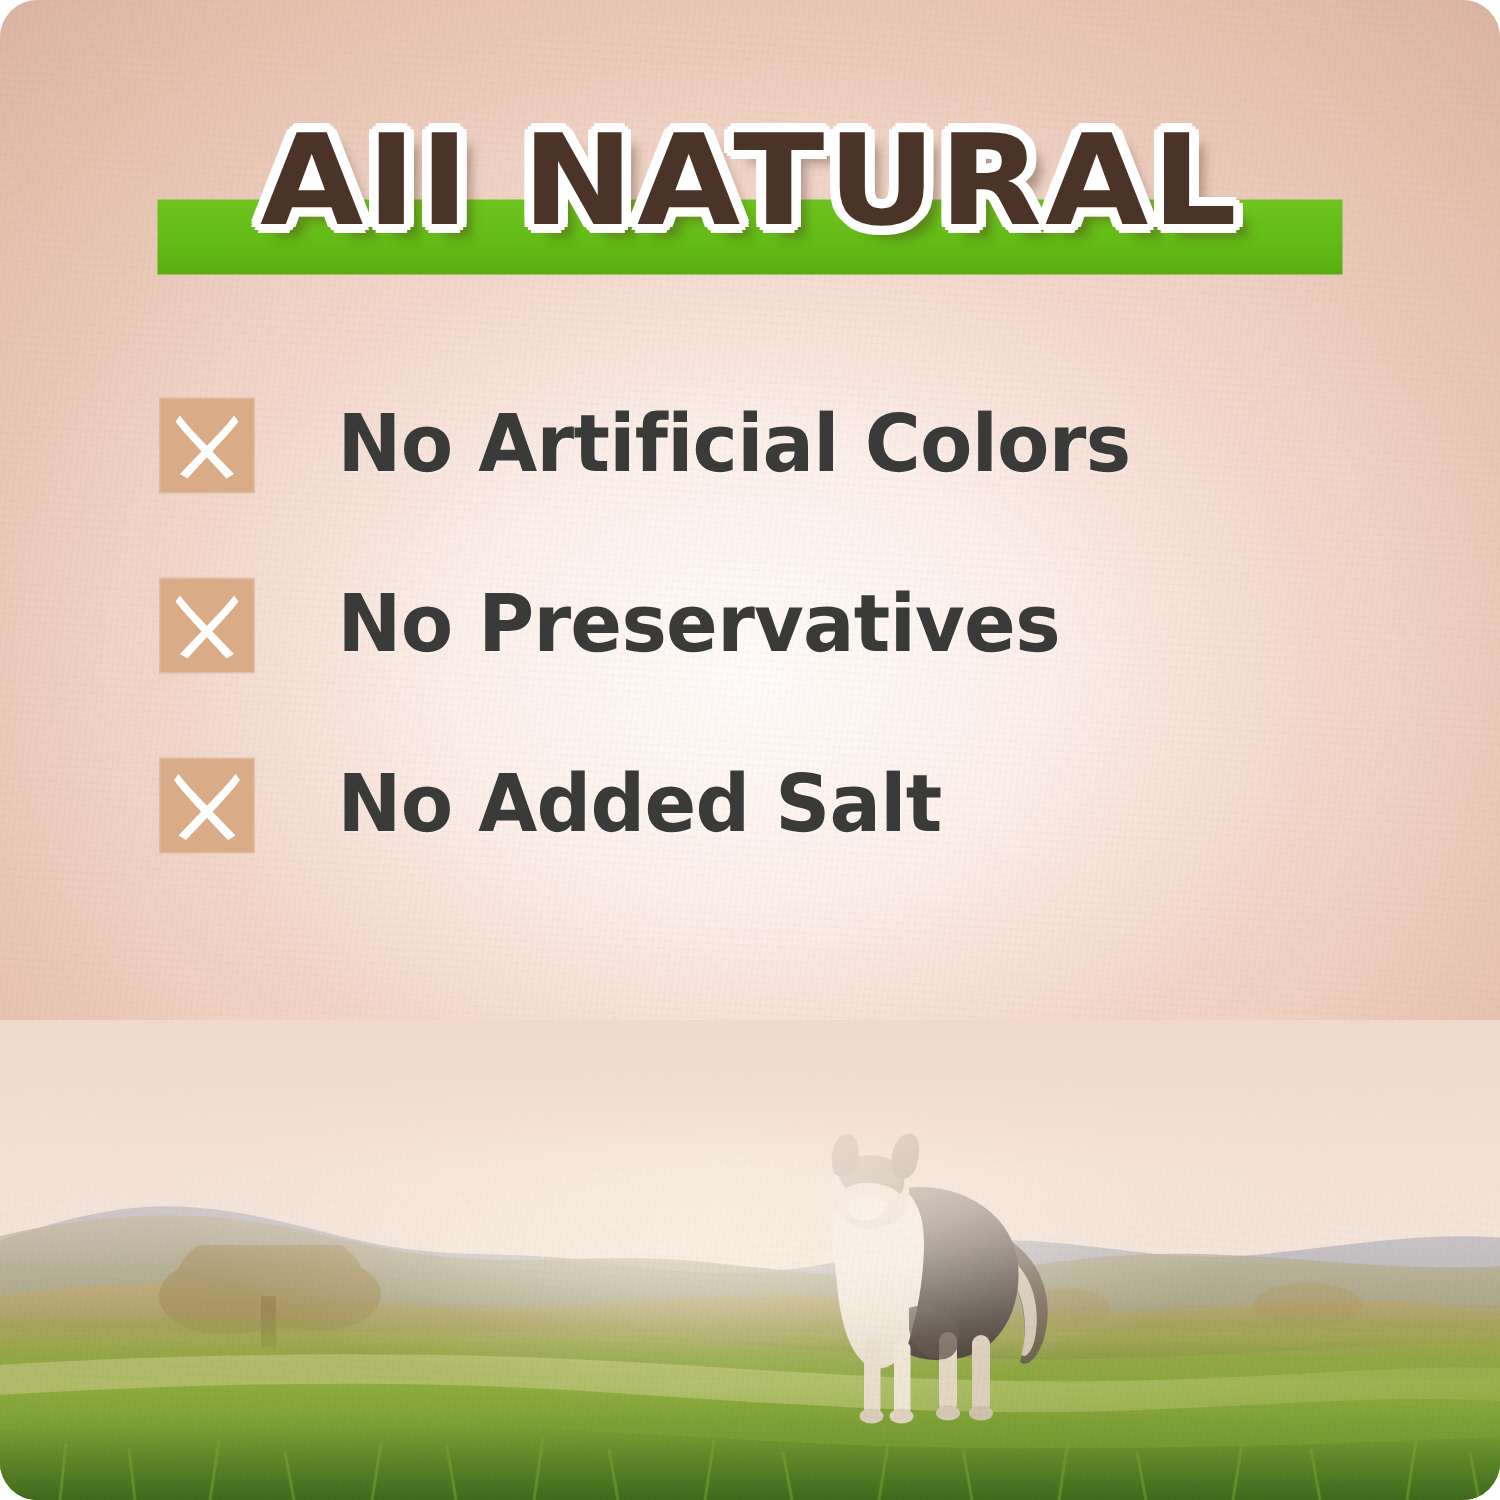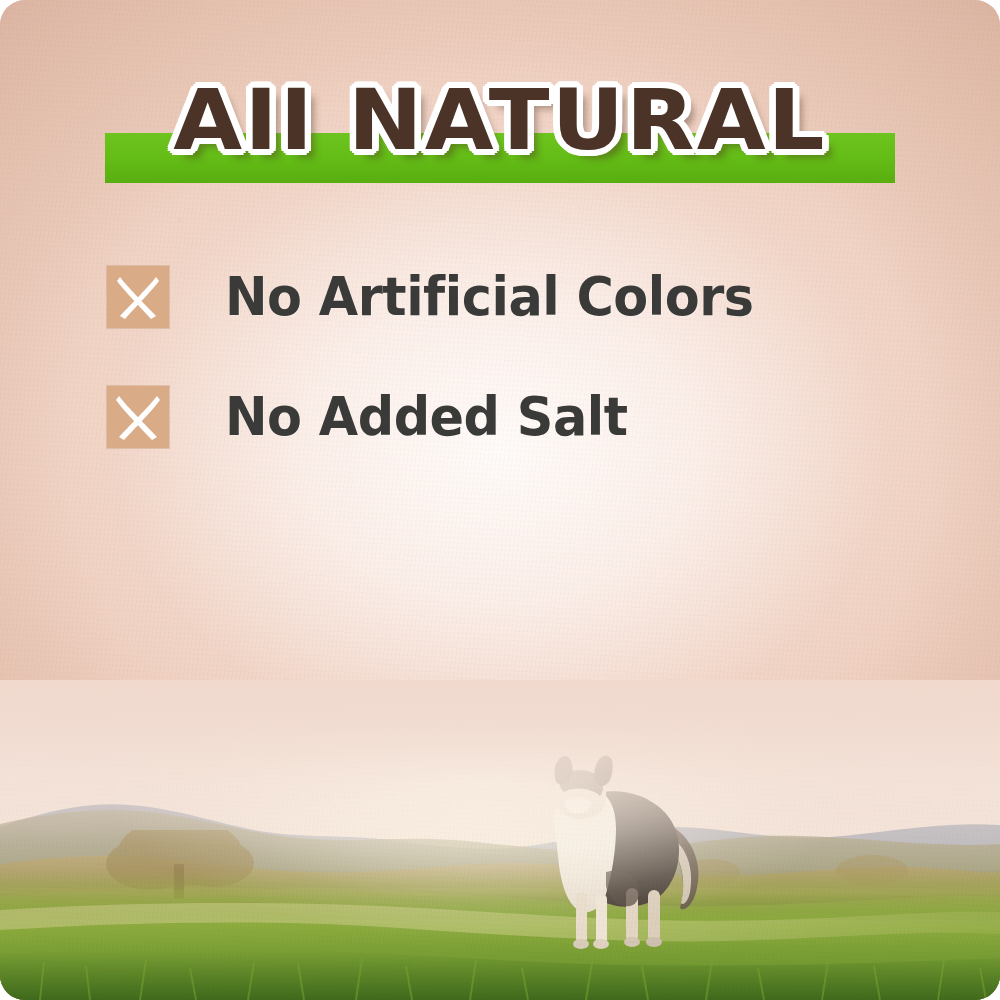--- a/index.html
+++ b/index.html
@@ -176,20 +176,29 @@
       <div class="xbox">
         <svg viewBox="0 0 62 62" xmlns="http://www.w3.org/2000/svg">
           <path d="M13 11 C18 18, 27 27, 49 50 L44 53 C24 31, 15 22, 10 15 Z" fill="#ffffff"></path>
           <path d="M49 11 C44 18, 35 27, 13 50 L18 53 C38 31, 47 22, 52 15 Z" fill="#ffffff"></path>
         </svg>
       </div>
       <div class="bullet-label">No Artificial Colors</div>
     </div>
 
 
+    <div class="bullet-row">
+      <div class="xbox">
+        <svg viewBox="0 0 62 62" xmlns="http://www.w3.org/2000/svg">
+          <path d="M13 11 C19 19, 27 27, 49 50 L44 53 C24 31, 16 23, 10 15 Z" fill="#ffffff"></path>
+          <path d="M49 11 C43 19, 35 27, 13 50 L18 53 C38 31, 46 23, 52 15 Z" fill="#ffffff"></path>
+        </svg>
+      </div>
+      <div class="bullet-label">No Preservatives</div>
+    </div>
 
     <div class="bullet-row">
       <div class="xbox">
         <svg viewBox="0 0 62 62" xmlns="http://www.w3.org/2000/svg">
           <path d="M12 10 C18 18, 28 28, 50 51 L45 54 C23 31, 14 21, 9 14 Z" fill="#ffffff"></path>
           <path d="M50 10 C44 18, 34 28, 12 51 L17 54 C39 31, 48 21, 53 14 Z" fill="#ffffff"></path>
         </svg>
       </div>
       <div class="bullet-label">No Added Salt</div>
     </div>

